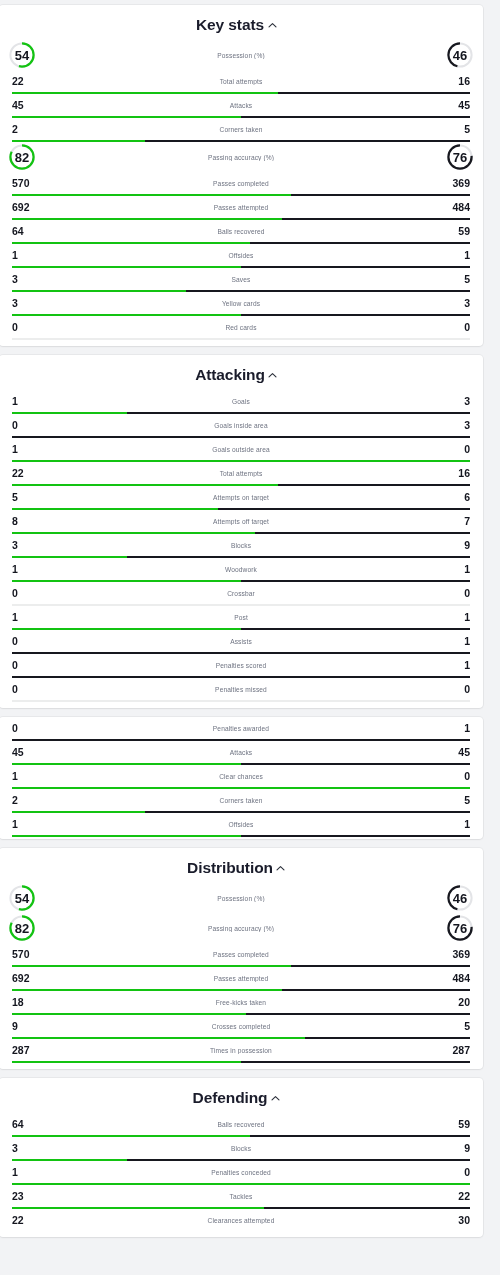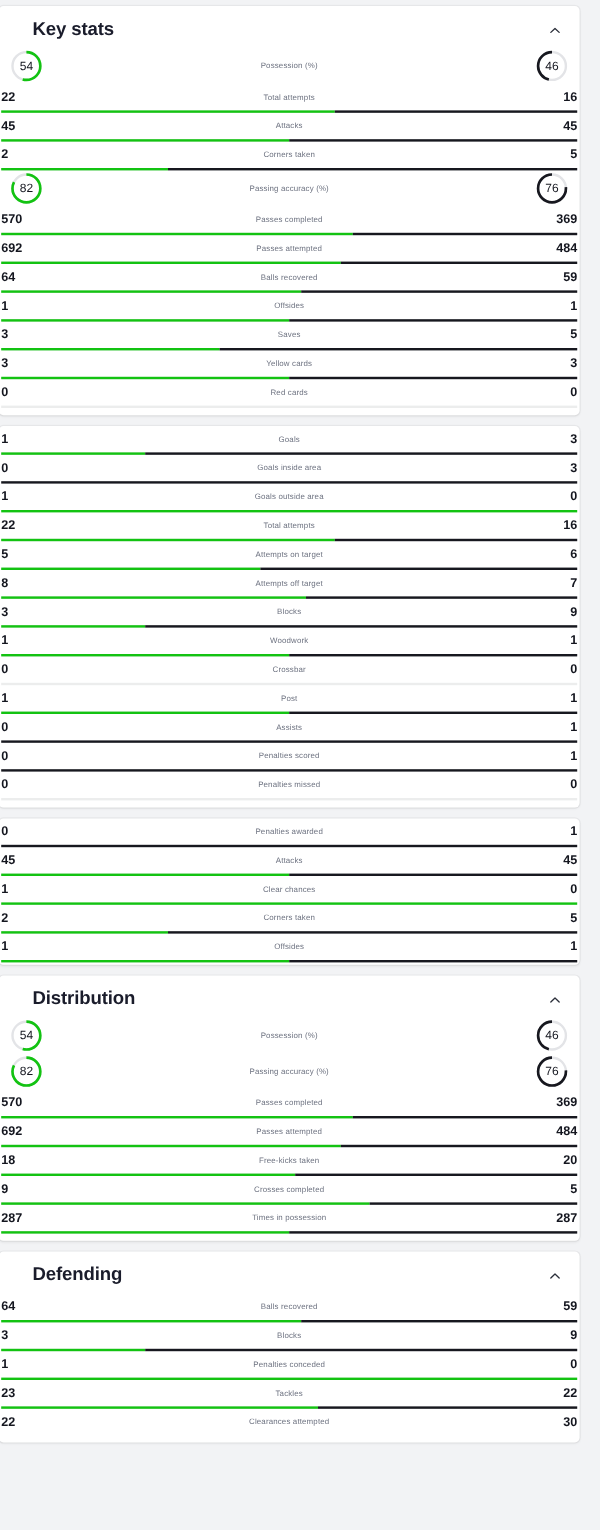--- a/index.html
+++ b/index.html
@@ -29,40 +29,40 @@
     box-shadow: 0 0 0 1px rgba(0,0,0,0.045), 0 1px 2px rgba(0,0,0,0.05);
     padding: 0 0 6px 0;
     overflow: visible;
   }
   .card.tight { padding-bottom: 2px; }
 
   
   .sec-head {
     display: flex;
     align-items: center;
-    justify-content: space-between;
-    padding: 11px 13px 6px 28px;
+    justify-content: center;
+    padding: 11px 13px 6px 7px;
   }
   .sec-title {
     font-size: 15.5px;
     font-weight: 700;
     color: #1a1c2b;
     letter-spacing: -0.1px;
   }
   .chev {
     width: 16px; height: 16px;
     display: flex; align-items: center; justify-content: center;
     cursor: pointer;
   }
   .chev svg { display:block; }
 
   
   .row {
     position: relative;
-    padding: 0 2px;
+    padding: 0 13px;
   }
   .row-top {
     display: flex;
     align-items: center;
     justify-content: space-between;
     height: 22px;
   }
   .val {
     font-size: 10.5px;
     font-weight: 700;
@@ -108,22 +108,22 @@
     width: 30px; height: 30px;
     flex: 0 0 30px;
   }
   .donut svg { display: block; }
   .donut .dv {
     position: absolute;
     inset: 0;
     display: flex;
     align-items: center;
     justify-content: center;
-    font-size: 10px;
-    font-weight: 400;
+    font-size: 13px;
+    font-weight: 700;
     color: #14161f;
   }
   
   .donut.left { margin-left: -5px; }
   .donut.right { margin-right: -5px; }
 </style>
 </head>
 <body>
 
 <div id="page">
@@ -276,20 +276,28 @@
       <div class="row">
         <div class="row-top">
           <div class="val">0</div>
           <div class="label">Red cards</div>
           <div class="val right">0</div>
         </div>
         <div class="sep"></div>
       </div>
     </div>
     <div class="card">
+      <div class="sec-head">
+        <div class="sec-title">Attacking</div>
+        <div class="chev">
+          <svg viewBox="0 0 12 12" width="11" height="11">
+            <path d="M2.2 7.6 L6 4 L9.8 7.6" fill="none" stroke="#2b2f3a" stroke-width="1.2" stroke-linecap="round" stroke-linejoin="round"></path>
+          </svg>
+        </div>
+      </div>
       <div class="row">
         <div class="row-top">
           <div class="val">1</div>
           <div class="label">Goals</div>
           <div class="val right">3</div>
         </div>
         <div class="bar">
           <div class="home" style="width: 25%;"></div>
           <div class="away" style="width: 75%;"></div>
         </div>

